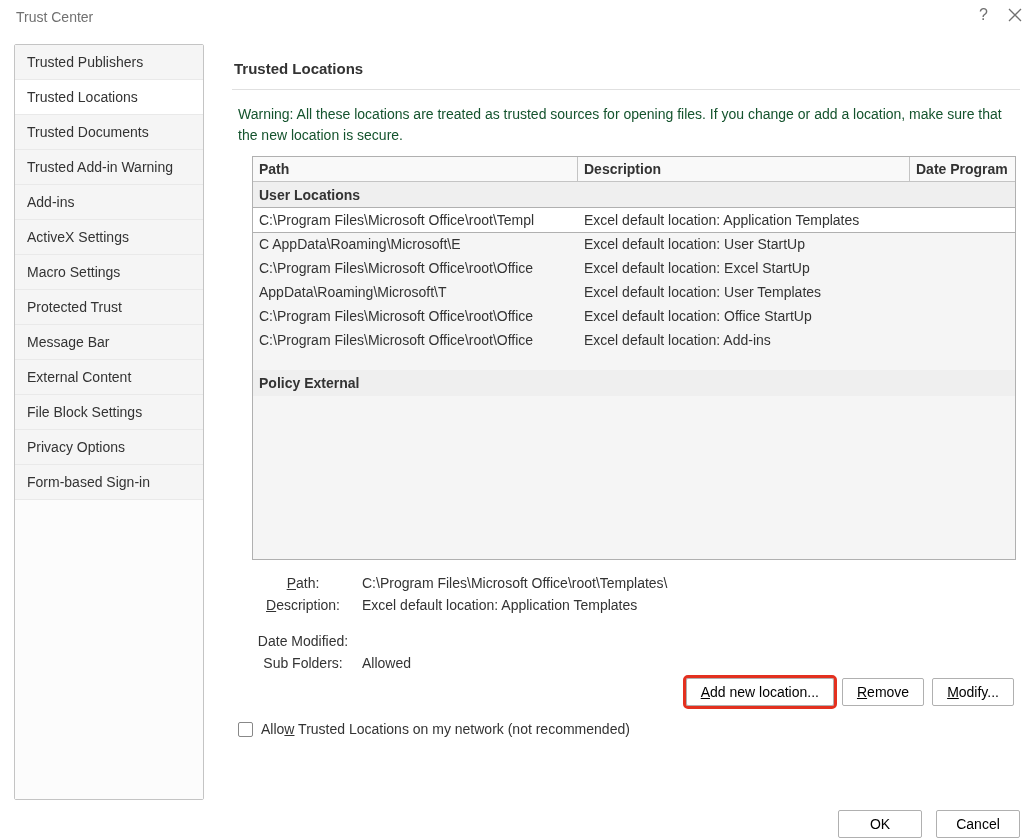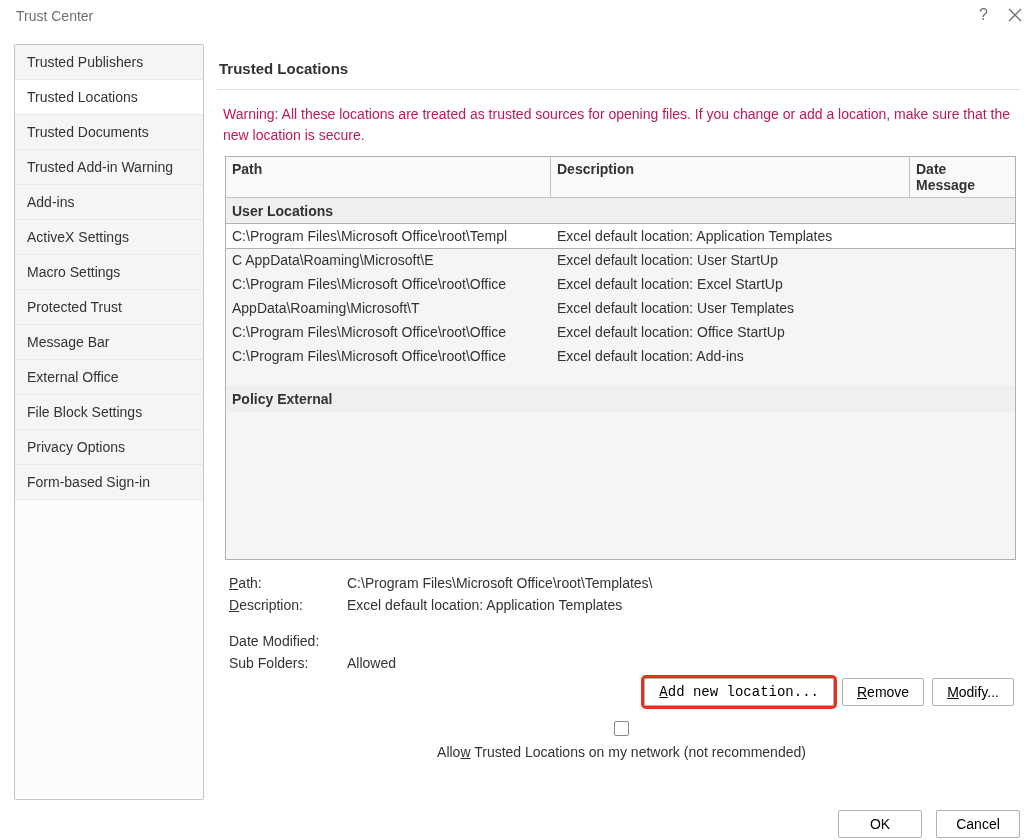--- a/index.html
+++ b/index.html
@@ -8,41 +8,42 @@
     font-size: 14px;
     color: #333;
     background: #fff;
     width: 1034px;
     height: 840px;
     overflow: hidden;
   }
   .titlebar {
     height: 34px;
     display: flex;
-    padding: 8px 10px 0 16px;
+    align-items: center;
+    padding: 0 10px 0 16px;
     color: #707070;
     font-size: 14px;
     position: relative;
   }
   .titlebar .right {
     position: absolute;
     right: 12px;
     top: 6px;
     display: flex;
     gap: 20px;
     align-items: center;
     color: #707070;
   }
   .help-icon { font-size: 16px; cursor: pointer; }
   .close-x svg { display: block; }
 
   .dialog-body {
     display: flex;
     padding: 10px 14px 0 14px;
-    gap: 13px;
+    gap: 28px;
   }
 
   .sidebar {
     width: 190px;
     border: 1px solid #c4c4c4;
     border-radius: 2px;
     background: #fff;
     display: flex;
     flex-direction: column;
     height: 756px;
@@ -75,28 +76,28 @@
     color: #333;
   }
   .divider {
     height: 1px;
     background: #e0e0e0;
     margin: 4px 0 12px 0;
   }
 
   .warning {
     font-size: 14px;
-    color: #be185d;
+    color: #14532d;
     padding: 2px 4px 10px 6px;
     line-height: 1.5;
   }
 
   .table {
     border: 1px solid #b0b0b0;
-    margin-left: 8px;
+    margin-left: 20px;
     margin-right: 4px;
     height: 404px;
     display: flex;
     flex-direction: column;
     background: #f5f5f5;
   }
   .thead {
     display: flex;
     background: #f9f9f9;
     border-bottom: 1px solid #c4c4c4;
@@ -127,20 +128,21 @@
   }
   .trow.selected { background: #fff; outline: 1px solid #b0b0b0; }
   .tcell { overflow: hidden; white-space: nowrap; text-overflow: clip; }
   .tcell.col-path { flex: 0 0 325px; padding-right: 18px; }
   .tcell.col-desc { flex: 1; }
   .tcell.col-date { flex: 0 0 105px; }
 
   .details {
     padding: 12px 0 0 12px;
     font-size: 14px;
+    text-align: center;
   }
   .detail-row { display: flex; padding: 3px 0; }
   .detail-label { width: 118px; }
   .underline-letter { text-decoration: underline; }
 
   .button-row {
     display: flex;
     justify-content: flex-end;
     gap: 8px;
     padding: 4px 6px 10px 0;
@@ -150,30 +152,28 @@
     background: #fff;
     padding: 5px 14px;
     font-size: 14px;
     border-radius: 2px;
     cursor: pointer;
     font-family: inherit;
   }
   .btn.highlight {
     outline: 3px solid #e3301f;
     outline-offset: 0;
-    font-family: Liberation Mono, monospace;
   }
 
   .checkbox-row {
     display: flex;
     align-items: center;
     gap: 8px;
     padding: 5px 0 5px 6px;
     font-size: 14px;
-    flex-direction: column;
   }
   .chk {
     width: 15px;
     height: 15px;
     border: 1px solid #888;
     background: #fff;
     display: inline-block;
     border-radius: 2px;
   }
 
@@ -204,37 +204,37 @@
   <div class="sidebar">
     <div class="nav-item">Trusted Publishers</div>
     <div class="nav-item selected">Trusted Locations</div>
     <div class="nav-item">Trusted Documents</div>
     <div class="nav-item">Trusted Add-in Warning</div>
     <div class="nav-item">Add-ins</div>
     <div class="nav-item">ActiveX Settings</div>
     <div class="nav-item">Macro Settings</div>
     <div class="nav-item">Protected Trust</div>
     <div class="nav-item">Message Bar</div>
-    <div class="nav-item">External Office</div>
+    <div class="nav-item">External Content</div>
     <div class="nav-item">File Block Settings</div>
     <div class="nav-item">Privacy Options</div>
     <div class="nav-item">Form-based Sign-in</div>
     <div class="nav-spacer"></div>
   </div>
 
   <div class="main">
     <div class="main-title">Trusted Locations</div>
     <div class="divider"></div>
     <div class="warning">Warning: All these locations are treated as trusted sources for opening files.  If you change or add a location, make sure that the new location is secure.</div>
 
     <div class="table">
       <div class="thead">
         <div class="th col-path">Path</div>
         <div class="th col-desc">Description</div>
-        <div class="th col-date">Date Message</div>
+        <div class="th col-date">Date Program</div>
       </div>
       <div class="group-header">User Locations</div>
 
       <div class="trow selected">
         <div class="tcell col-path">C:\Program Files\Microsoft Office\root\Templ</div>
         <div class="tcell col-desc">Excel default location: Application Templates</div>
         <div class="tcell col-date"></div>
       </div>
       <div class="trow">
         <div class="tcell col-path">C              AppData\Roaming\Microsoft\E</div>

